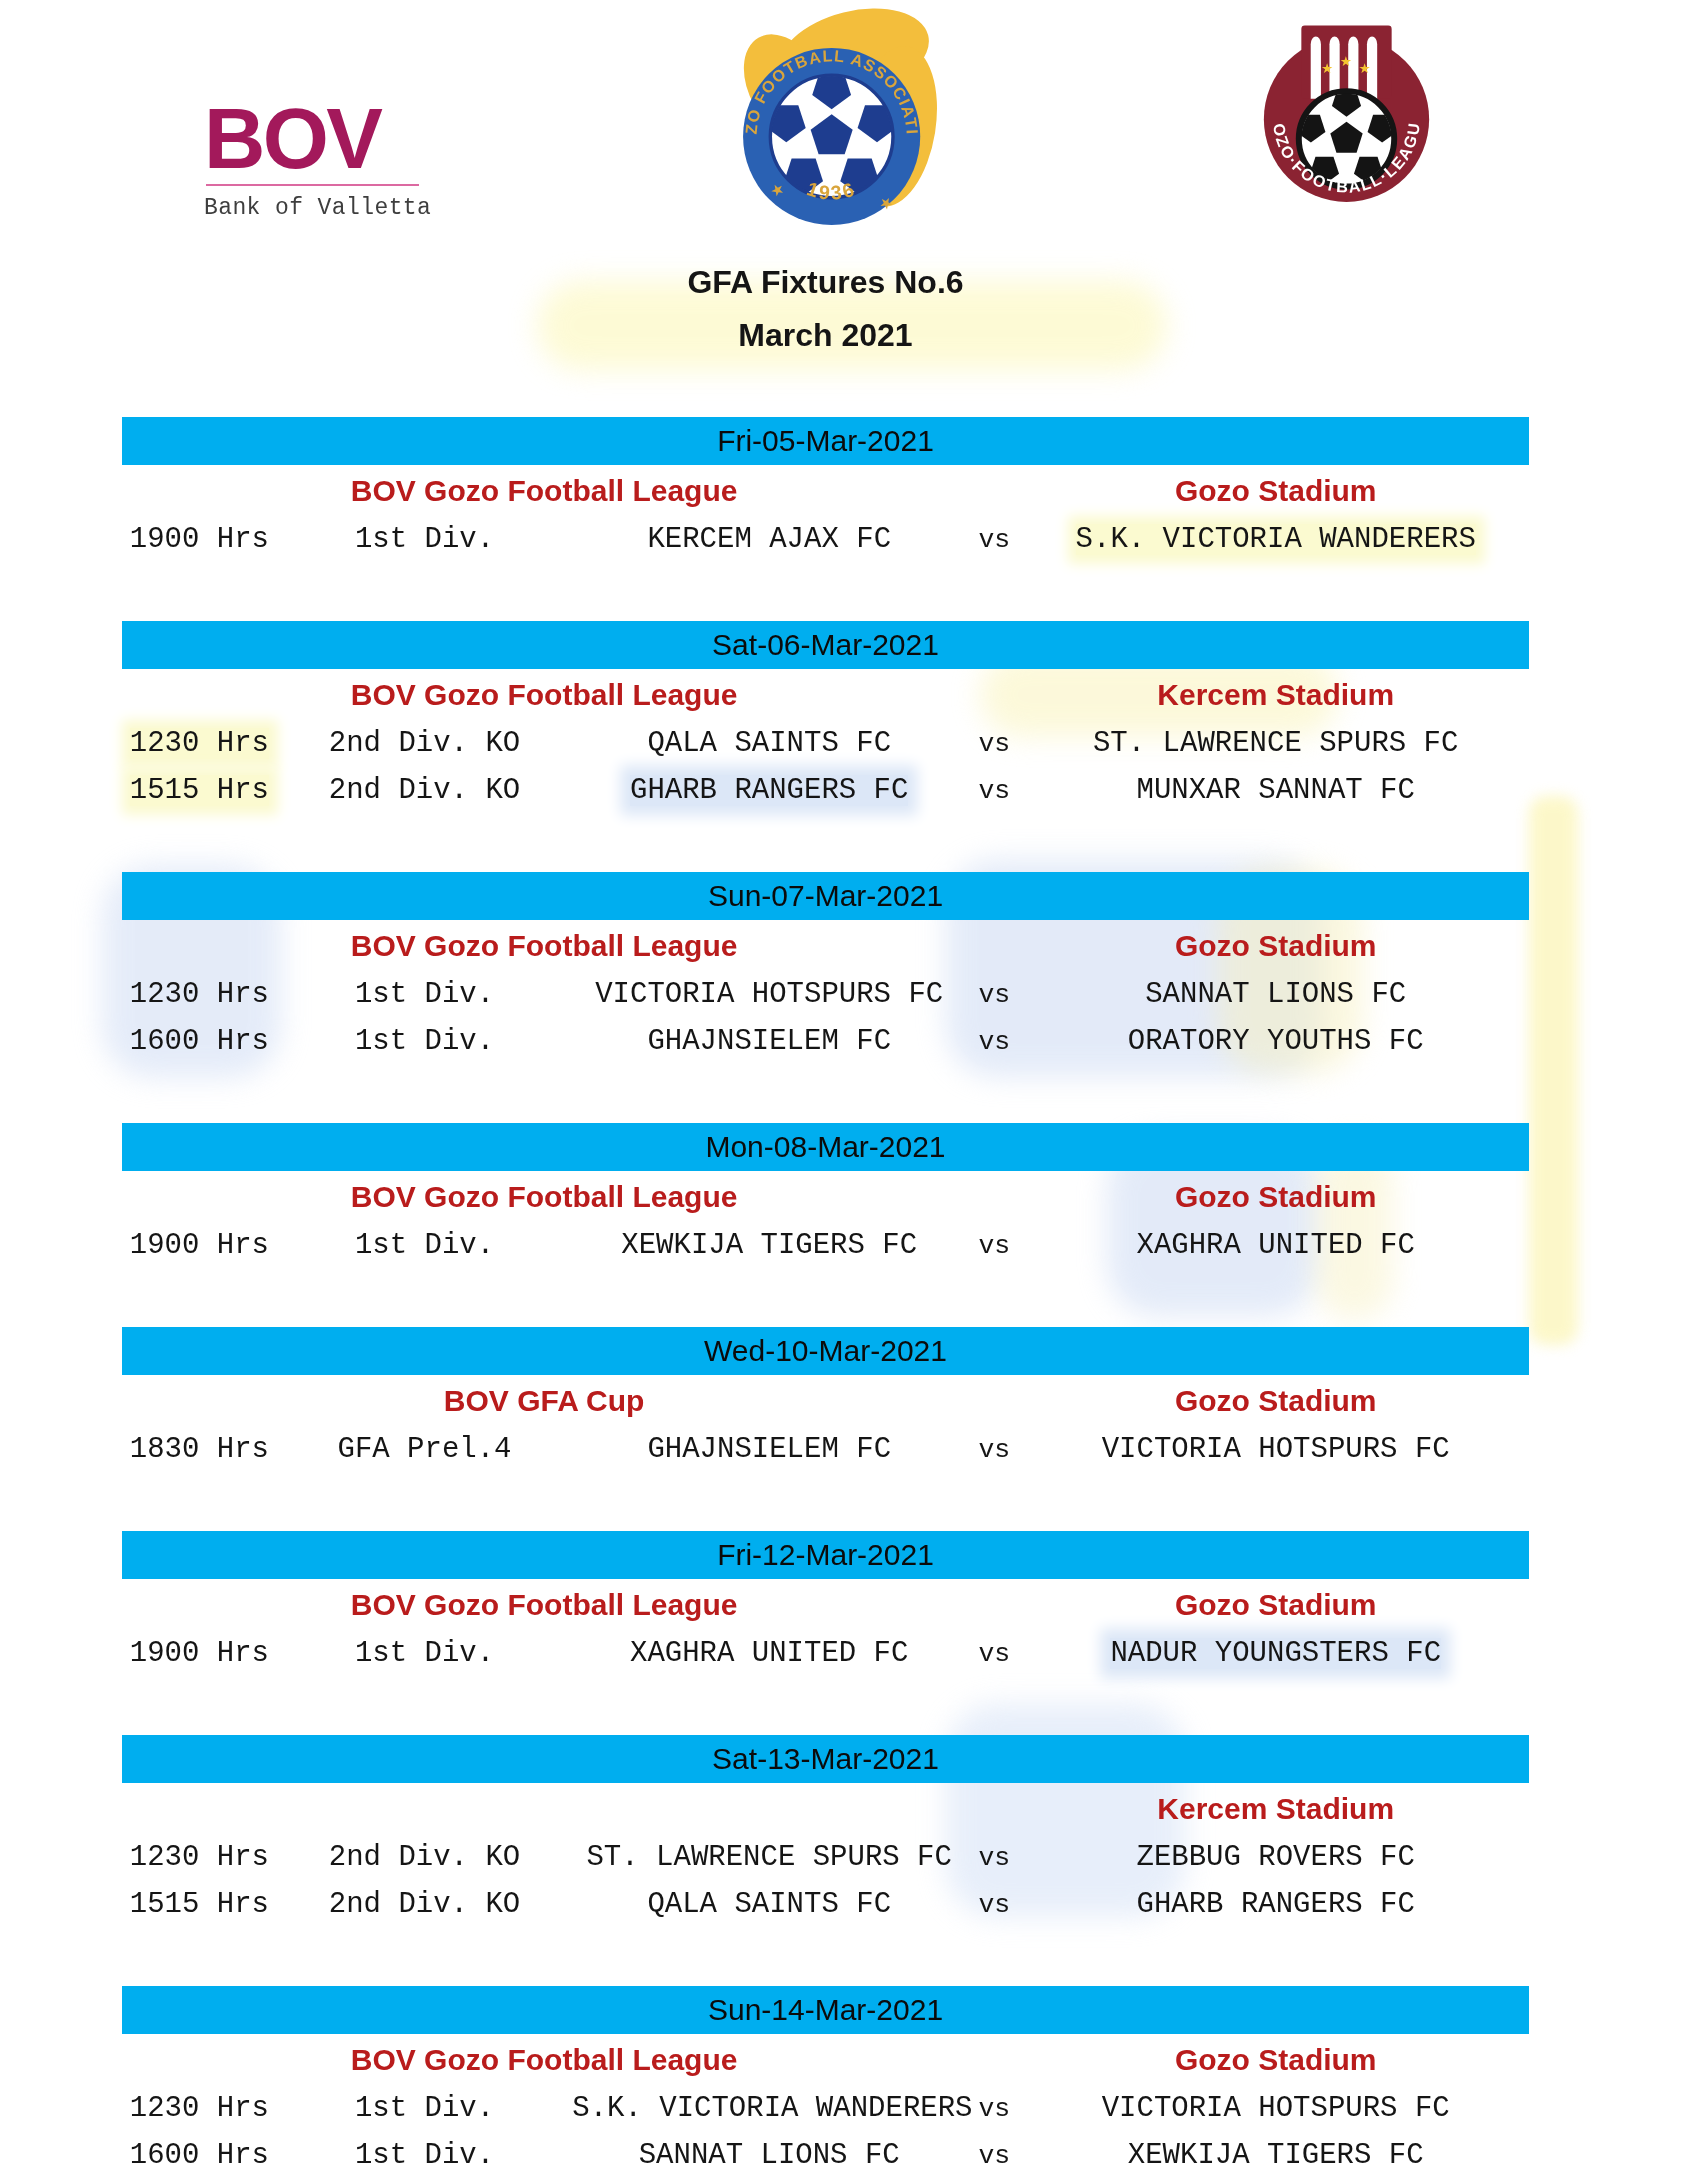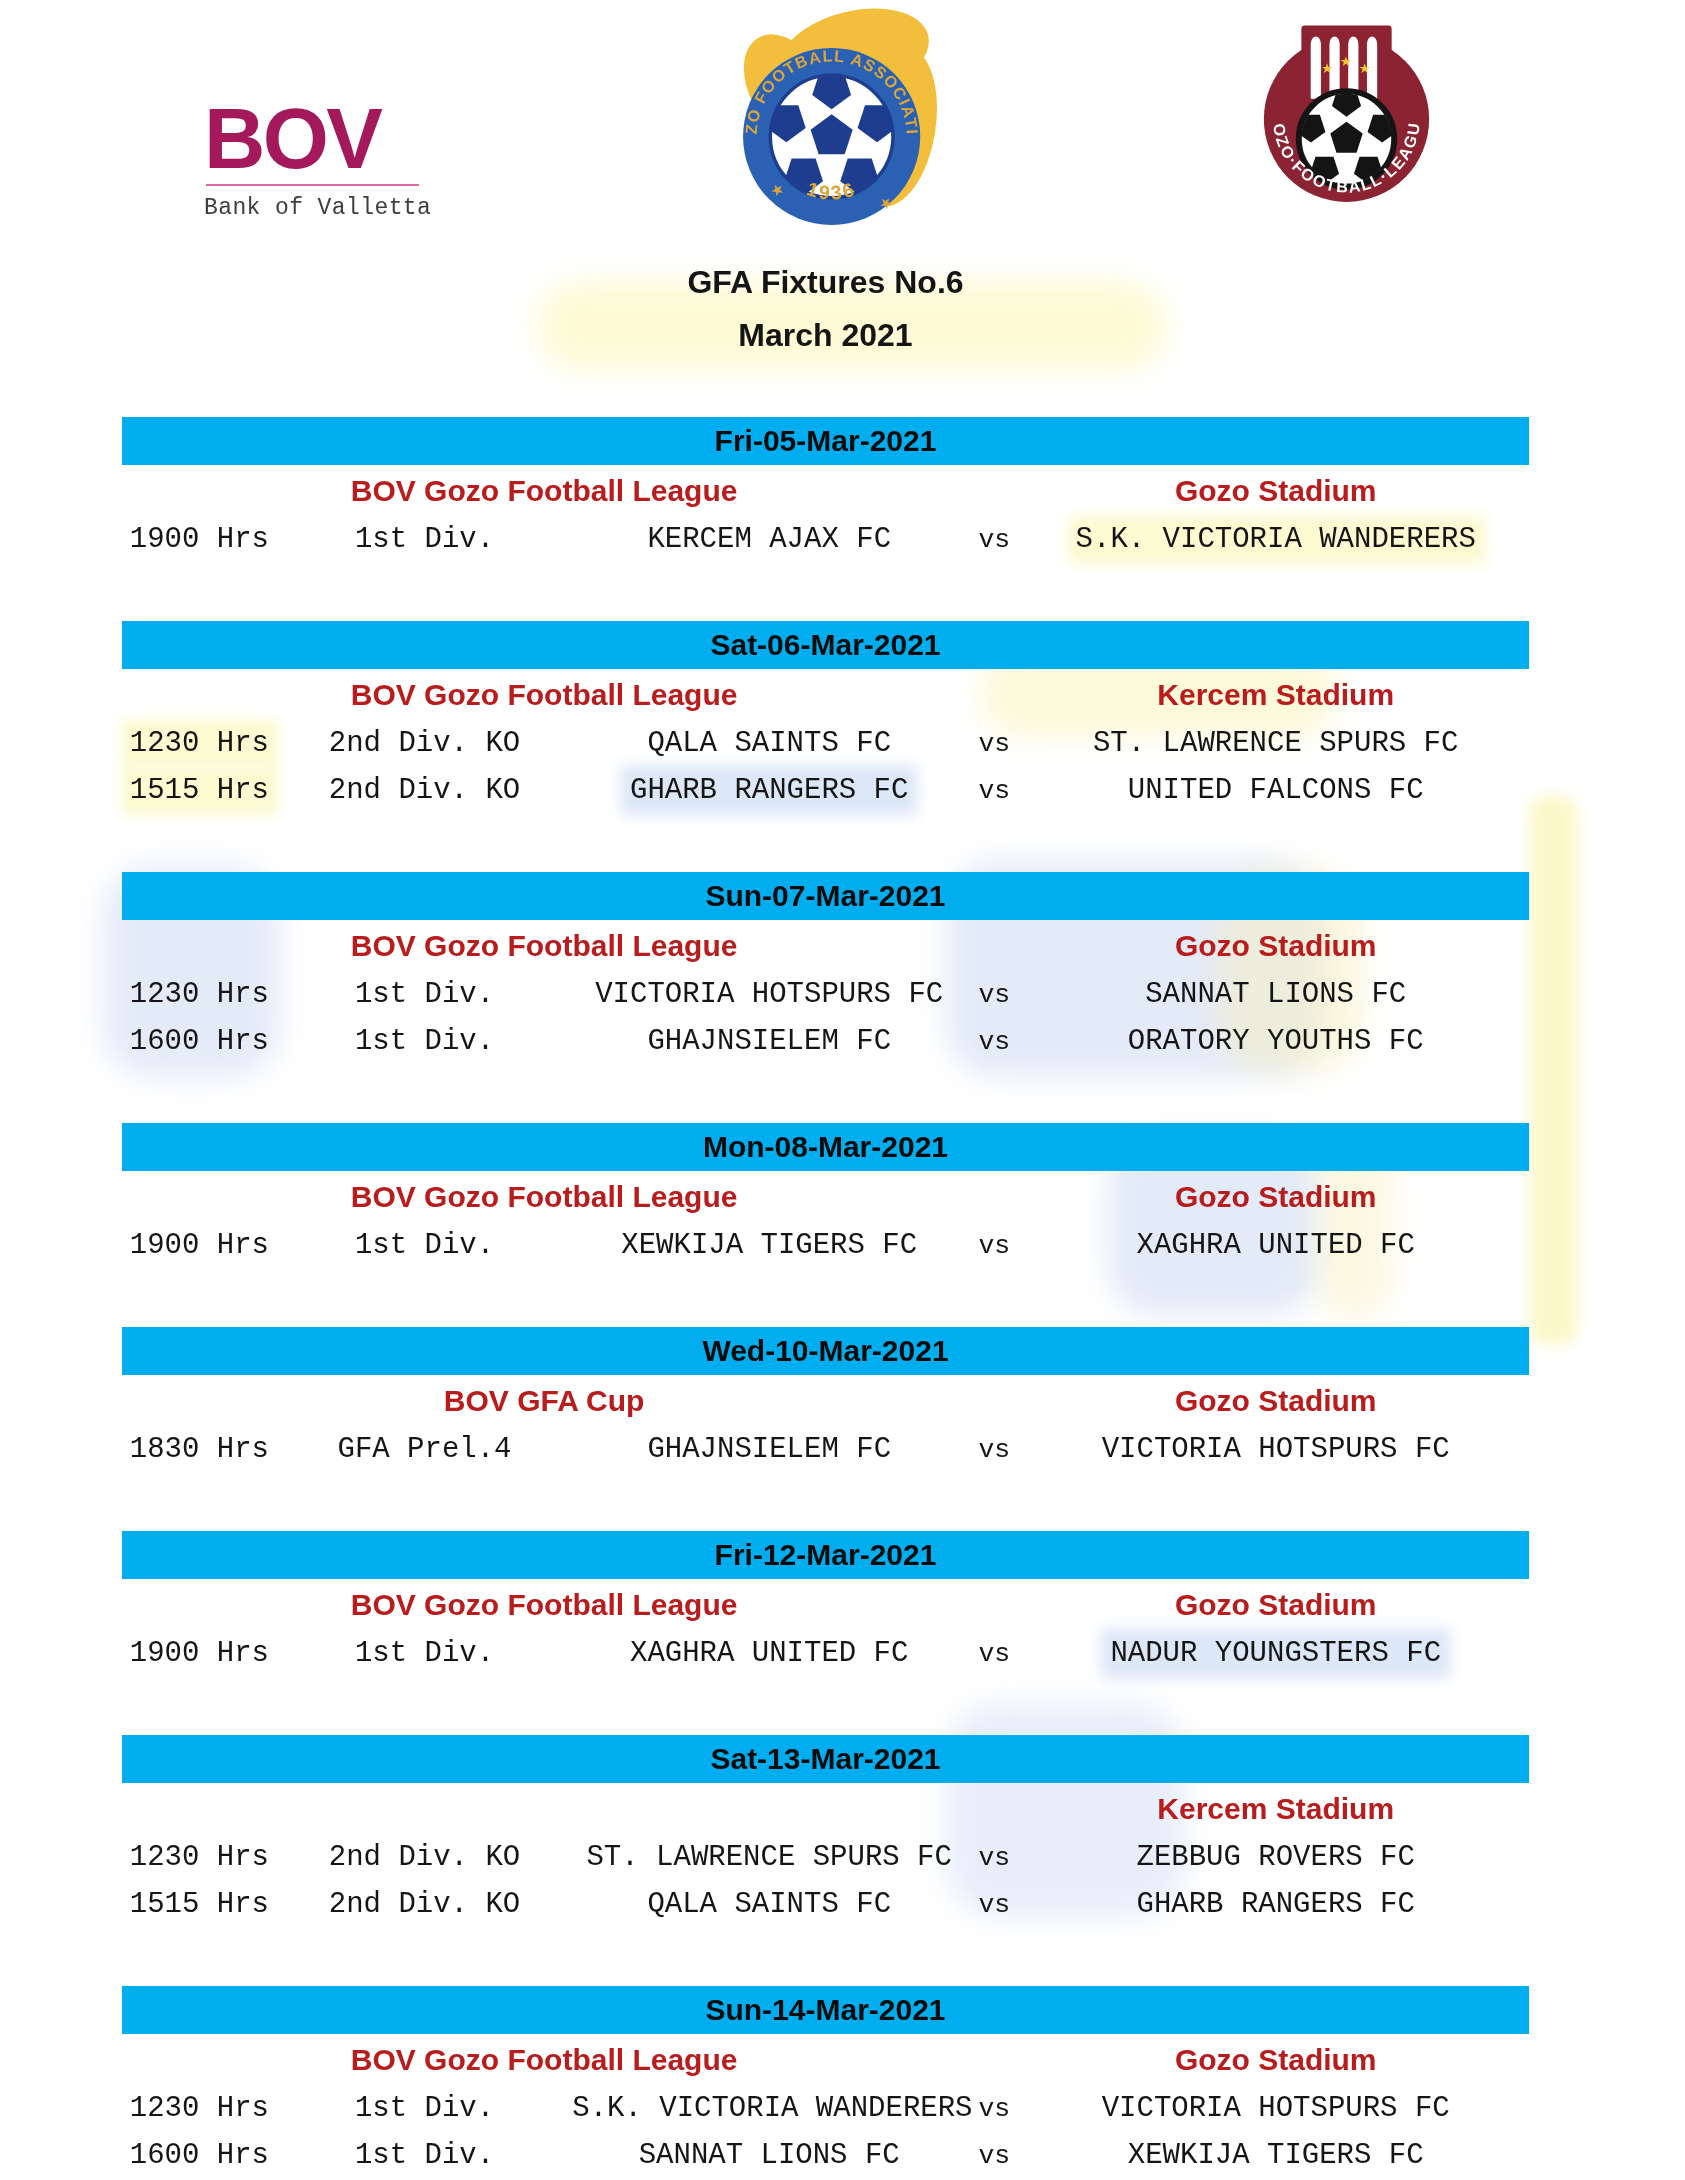--- a/index.html
+++ b/index.html
@@ -29,21 +29,21 @@
   svg text{font-family:"Liberation Sans",sans-serif;}
 
   
   .title-block{position:absolute;left:122px;top:256px;width:1407px;text-align:center;color:#151515;}
   .title-line{font-size:32px;font-weight:700;line-height:53px;}
 
   
   .content{position:absolute;left:122px;top:417px;width:1407px;}
   section.fixture-section{margin-bottom:58px;}
   .date-bar{height:48px;background:#00AEEF;display:flex;align-items:center;justify-content:center;
-            font-weight:700;font-size:30px;color:#0b0b0b;}
+            font-weight:400;font-size:30px;color:#0b0b0b;}
   .sub-row{display:grid;grid-template-columns:60% 4% 36%;height:51px;align-items:center;
            font-weight:700;font-size:30px;color:#b91c1c;}
   .competition{grid-column:1;text-align:center;}
   .venue{grid-column:3;text-align:center;}
   .match-row{display:grid;grid-template-columns:11% 21% 28% 4% 36%;height:47px;align-items:center;
              font-size:29px;color:#151515;}
   .cell{text-align:center;white-space:nowrap;font-family:Liberation Mono, monospace;}
   .cell .txt{display:inline-block;line-height:31px;}
   .vs .txt{font-size:26.4px;}
   .hl-yellow{background:#FBFAD0;box-shadow:0 0 12px 8.5px #FBFAD0;}
@@ -175,21 +175,21 @@
         <div class="cell division"><span class="txt">2nd Div. KO</span></div>
         <div class="cell home"><span class="txt">QALA SAINTS FC</span></div>
         <div class="cell vs"><span class="txt">vs</span></div>
         <div class="cell away"><span class="txt">ST. LAWRENCE SPURS FC</span></div>
       </div>
       <div class="match-row">
         <div class="cell time"><span class="txt hl-yellow">1515 Hrs</span></div>
         <div class="cell division"><span class="txt">2nd Div. KO</span></div>
         <div class="cell home"><span class="txt hl-blue">GHARB RANGERS FC</span></div>
         <div class="cell vs"><span class="txt">vs</span></div>
-        <div class="cell away"><span class="txt">UNITED FALCONS FC</span></div>
+        <div class="cell away"><span class="txt">MUNXAR SANNAT FC</span></div>
       </div>
     </section>
 
     <section class="fixture-section">
       <div class="date-bar">
           <span>Sun-07-Mar-2021</span>
         </div>
       <div class="sub-row">
         <div class="competition">BOV Gozo Football League</div>
         <div class="venue">Gozo Stadium</div>

